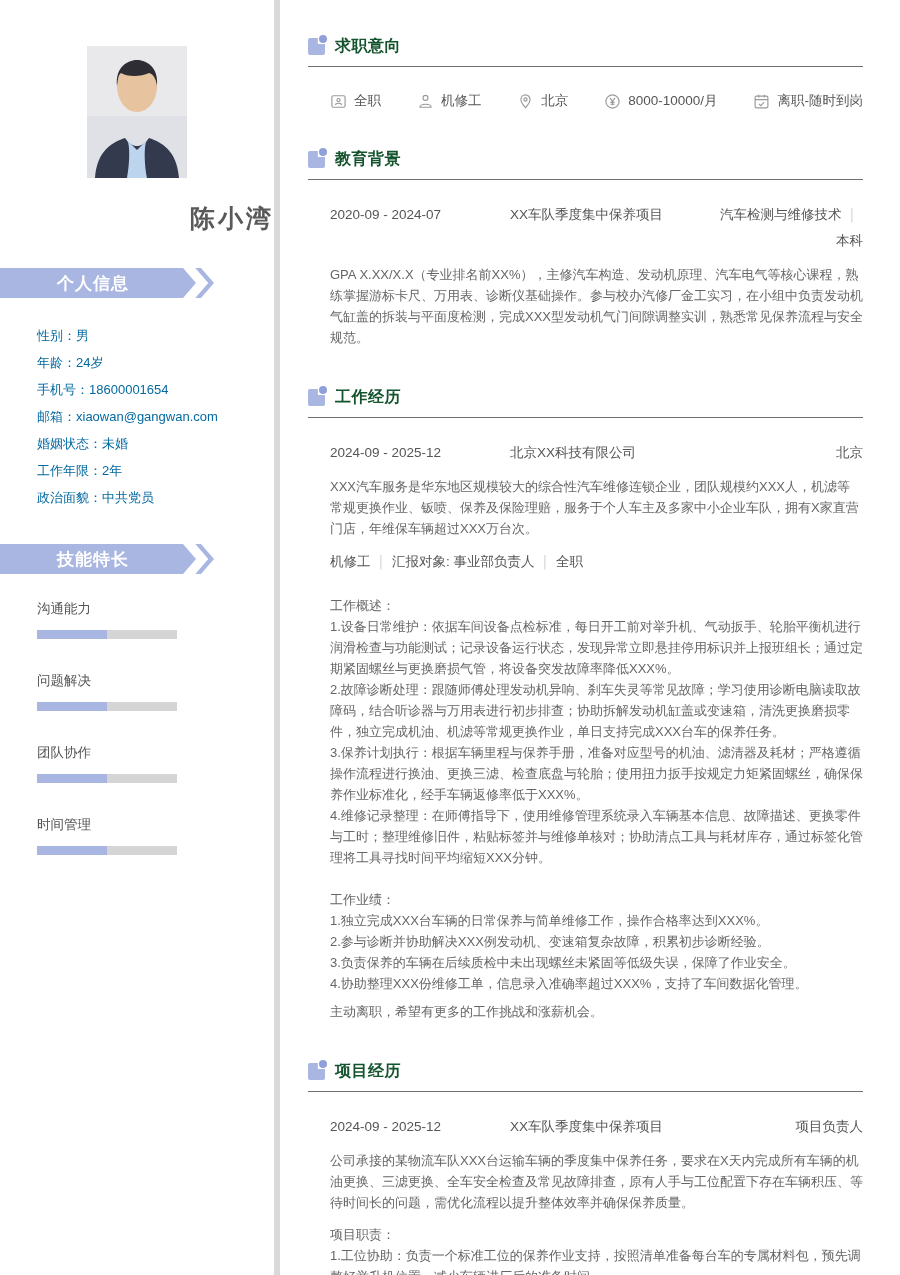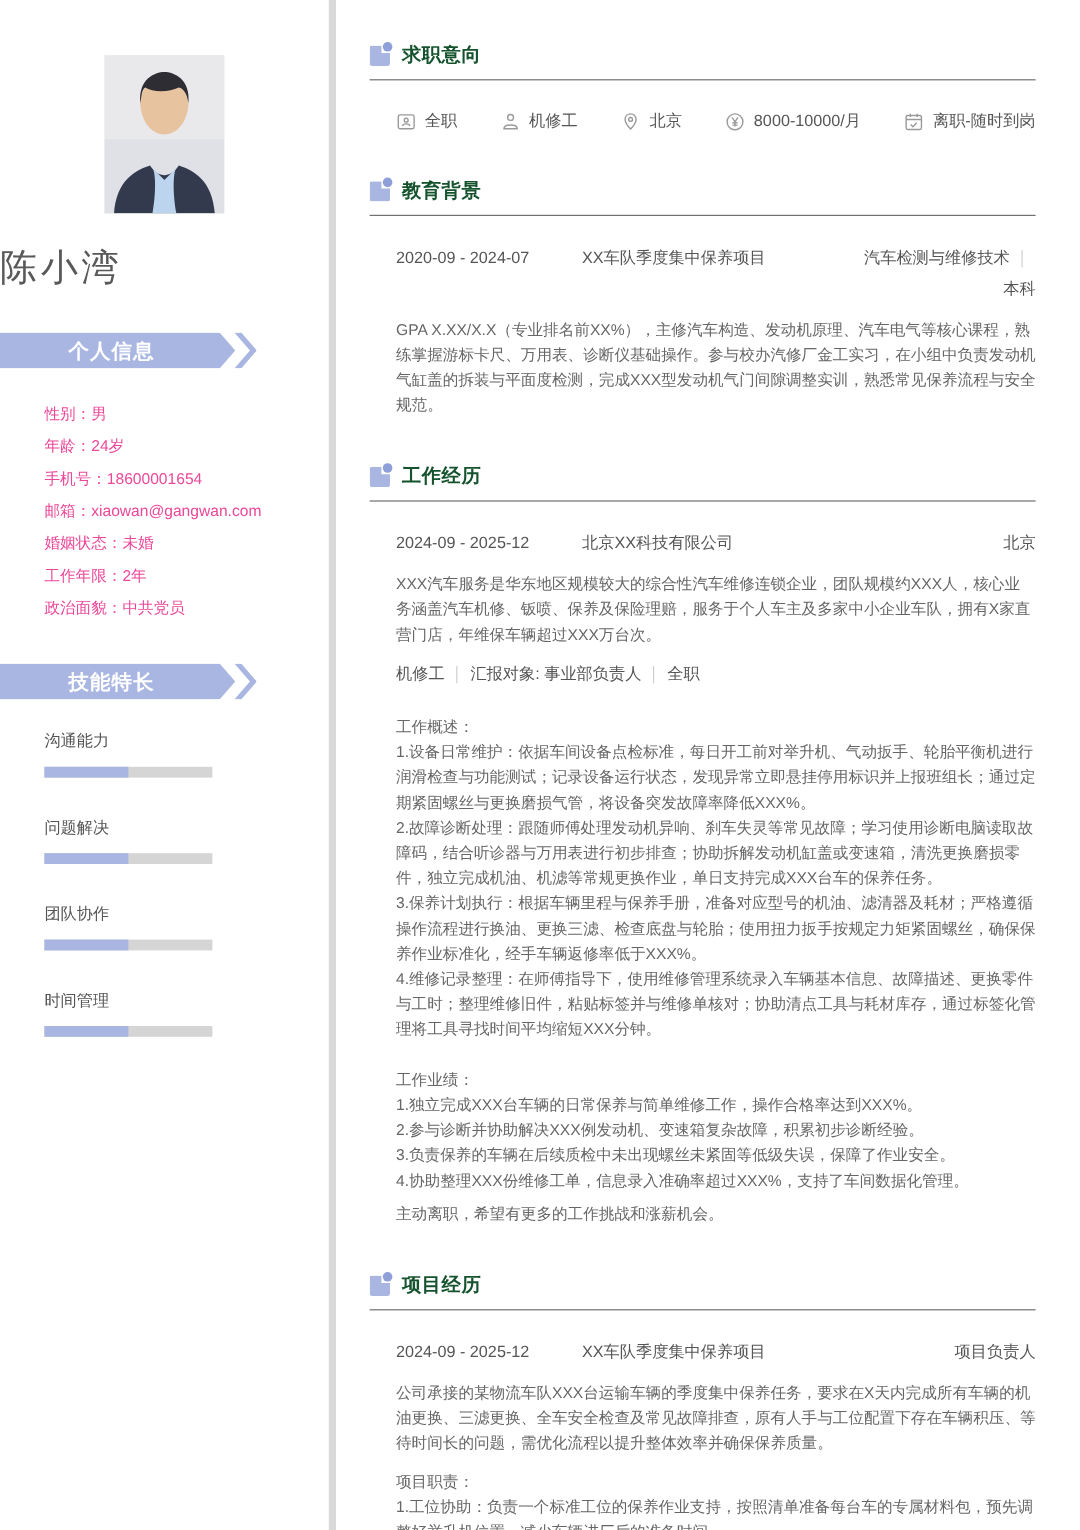--- a/index.html
+++ b/index.html
@@ -4,52 +4,52 @@
 <style>
   * { margin:0; padding:0; box-sizing:border-box; }
   html,body { background:#fff; }
   body { font-family:"Liberation Sans","DejaVu Sans",sans-serif; }
   .page { width:900px; height:1275px; background:#fff; display:flex; overflow:hidden; }
 
   
   .sidebar { width:274px; flex:0 0 274px; padding-top:46px; }
   .photo-wrap { width:100px; height:132px; margin:0 auto; overflow:hidden; background:#e9e9ec; }
   .photo-wrap svg { display:block; }
-  .name { margin-top:24px; text-align:left; font-size:31px; font-weight:normal; color:#595959; letter-spacing:3px; }
+  .name { margin-top:24px; text-align:right; font-size:25px; font-weight:bold; color:#595959; letter-spacing:3px; }
 
   .ribbon { position:relative; margin-top:33px; height:30px; width:214px; }
   .ribbon .bar { position:absolute; left:0; top:0; bottom:0; width:196px; background:var(--accent);
                  clip-path:polygon(0 0, calc(100% - 13px) 0, 100% 50%, calc(100% - 13px) 100%, 0 100%);
                  display:flex; align-items:center; justify-content:center; }
   .ribbon .bar span { font-size:17px; font-weight:bold; color:#fff; letter-spacing:1px; padding-right:10px; }
   .ribbon .tip { position:absolute; left:188px; top:0; bottom:0; width:26px; background:var(--accent);
                  clip-path:polygon(28% 0, 50% 0, 100% 50%, 50% 100%, 28% 100%, 78% 50%); }
 
   .personal-list { margin:24px 0 0 37px; }
-  .personal-item { font-size:13px; color:#ec4899; line-height:27px; }
+  .personal-item { font-size:13px; color:#0369a1; line-height:27px; }
   .skill-list { margin:26px 0 0 37px; }
   .skill-item { margin-bottom:33px;font-family:Liberation Mono, monospace; }
   .skill-label { font-size:13.5px; color:#555; }
   .skill-track { margin-top:12px; width:140px; height:9px; background:#d5d5d5; }
   .skill-fill { height:100%; background:var(--accent); }
 
   
   .v-divider { width:6px; flex:0 0 6px; background:#d9d9d9; }
 
   
   .main { flex:1; padding:36px 37px 0 28px; }
   .section-header { display:flex; align-items:center; }
   .sq-icon { position:relative; width:17px; height:17px; margin-right:10px; flex:0 0 17px; }
   .sq-icon .sq { position:absolute; inset:0; background:var(--accent); border-radius:2px;
                  clip-path:polygon(0 0, 58% 0, 58% 36%, 100% 36%, 100% 100%, 0 100%); }
   .sq-icon .dot { position:absolute; right:-2px; top:-3px; width:8px; height:8px; border-radius:50%; background:#8fa0d8; }
   .section-title { font-size:16px; font-weight:bold; color:#14532d; letter-spacing:0.5px; }
   .section-rule { border:none; border-top:1px solid #707070; margin-top:9px; }
 
-  .indent { padding-left:22px; }
+  .indent { padding-left:22px;gap:25px; }
 
   .intent-row { display:flex; justify-content:space-between; align-items:center; margin:25px 0 0 22px; }
   .intent-item { display:flex; align-items:center; font-size:13.5px; color:#555; }
   .intent-item svg { margin-right:7px; }
 
   .sect-gap { margin-top:39px; }
 
   .date-row { display:flex; margin-top:22px; font-size:13.5px; color:#555; line-height:25px; }
   .date-row .col-date { width:155px; flex:0 0 155px; }
   .date-row .col-mid { flex:1; }
@@ -212,21 +212,21 @@
             <span class="dot"></span>
           </span>
         <span class="section-title">工作经历</span>
       </div>
       <hr class="section-rule">
       <div class="date-row indent">
         <div class="col-date">2024-09 - 2025-12</div>
         <div class="col-mid">北京XX科技有限公司</div>
         <div class="col-right">北京</div>
       </div>
-      <div class="body-text indent">XXX汽车服务是华东地区规模较大的综合性汽车维修连锁企业，团队规模约XXX人，核心业务涵盖汽车机修、钣喷、保养及保险理赔，服务于个人车主及多家中小企业车队，拥有X家直营门店，年维保车辆超过XXX万台次。</div>
+      <div class="body-text indent">XXX汽车服务是华东地区规模较大的综合性汽车维修连锁企业，团队规模约XXX人，机滤等常规更换作业、钣喷、保养及保险理赔，服务于个人车主及多家中小企业车队，拥有X家直营门店，年维保车辆超过XXX万台次。</div>
       <div class="role-row indent">
         <span>机修工</span><span class="sep">│</span><span>汇报对象: 事业部负责人</span><span class="sep">│</span><span>全职</span>
       </div>
       <div class="indent para-gap">
         <div class="plain-line">工作概述：</div>
         <div class="plain-line">1.设备日常维护：依据车间设备点检标准，每日开工前对举升机、气动扳手、轮胎平衡机进行润滑检查与功能测试；记录设备运行状态，发现异常立即悬挂停用标识并上报班组长；通过定期紧固螺丝与更换磨损气管，将设备突发故障率降低XXX%。</div>
         <div class="plain-line">2.故障诊断处理：跟随师傅处理发动机异响、刹车失灵等常见故障；学习使用诊断电脑读取故障码，结合听诊器与万用表进行初步排查；协助拆解发动机缸盖或变速箱，清洗更换磨损零件，独立完成机油、机滤等常规更换作业，单日支持完成XXX台车的保养任务。</div>
         <div class="plain-line">3.保养计划执行：根据车辆里程与保养手册，准备对应型号的机油、滤清器及耗材；严格遵循操作流程进行换油、更换三滤、检查底盘与轮胎；使用扭力扳手按规定力矩紧固螺丝，确保保养作业标准化，经手车辆返修率低于XXX%。</div>
         <div class="plain-line">4.维修记录整理：在师傅指导下，使用维修管理系统录入车辆基本信息、故障描述、更换零件与工时；整理维修旧件，粘贴标签并与维修单核对；协助清点工具与耗材库存，通过标签化管理将工具寻找时间平均缩短XXX分钟。</div>
       </div>

